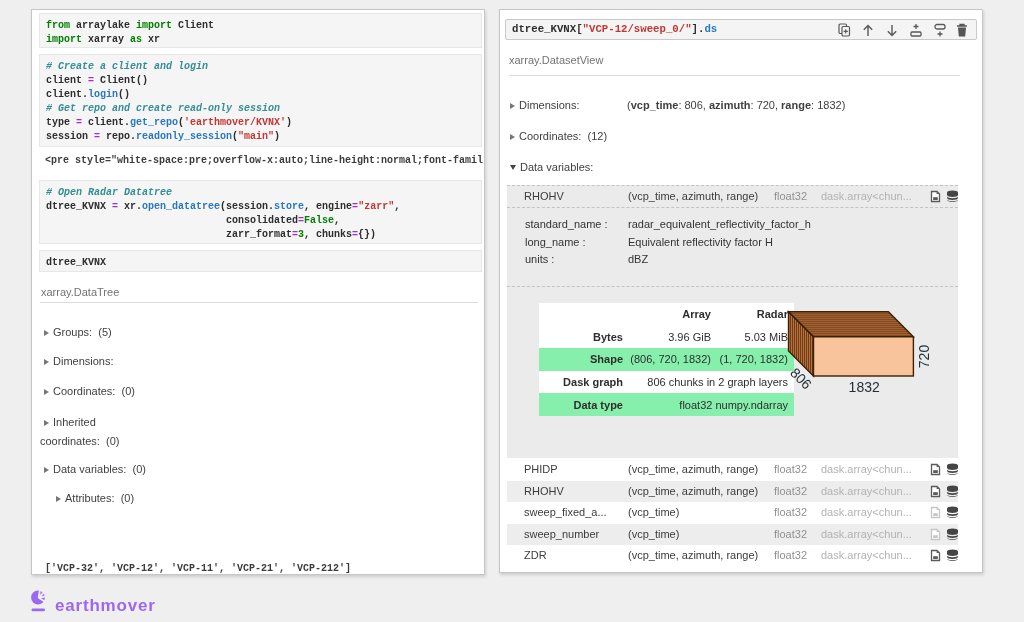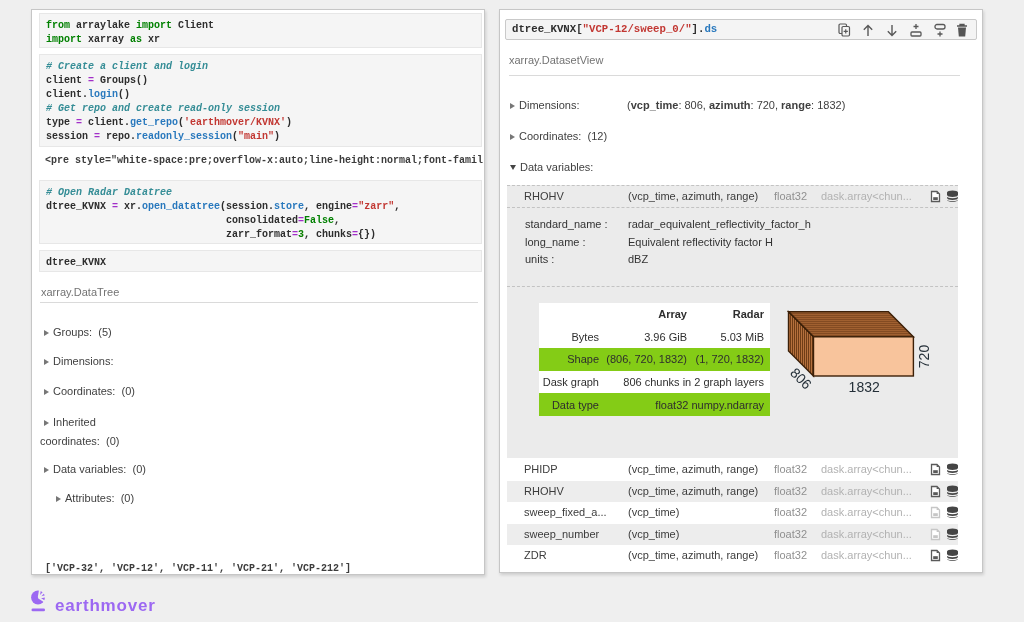--- a/index.html
+++ b/index.html
@@ -29,32 +29,32 @@
   .vdask{position:absolute;top:4px;font-size:11px;color:#b2b2b2;}
   .arow{position:absolute;left:0;width:100%;height:18px;}
   .alab{position:absolute;left:18px;font-size:11px;color:#333;}
   .aval{position:absolute;left:121px;font-size:11px;color:#333;}
   #dasktbl{border-collapse:collapse;background:#fff;font-size:11px;color:#2e2e2e;}
   #dasktbl td{padding:0 6px 0 0;height:22.6px;text-align:right;white-space:nowrap;margin-top:48px;}
   #dasktbl td:first-child{width:60px;}
   #dasktbl td:nth-child(2){width:82px;}
   #dasktbl td:nth-child(3){width:71px;}
   #dasktbl .th{font-weight:bold;}
-  #dasktbl .tl{font-weight:normal;}
-  #dasktbl tr.alt{background:#84cc16;}
+  #dasktbl .tl{font-weight:bold;padding-left:24px;}
+  #dasktbl tr.alt{background:#86efac;}
 </style>
 </head>
 <body>
 
 <div id="lp" class="panel">
   <div class="cell mono" style="top:3px;height:35px;"><span class="kw">from</span> <span class="c0">arraylake</span> <span class="kw">import</span> <span class="c0">Client</span>
 <span class="kw">import</span> <span class="c0">xarray</span> <span class="kw">as</span> <span class="c0">xr</span></div>
 
   <div class="cell mono" style="top:44px;height:93px;"><span class="cm"># Create a client and login</span>
-<span class="c0">client </span><span class="op">=</span><span class="c0"> Groups()</span>
+<span class="c0">client </span><span class="op">=</span><span class="c0"> Client()</span>
 <span class="c0">client.</span><span class="fn">login</span><span class="c0">()</span>
 <span class="cm"># Get repo and create read-only session</span>
 <span class="c0">type </span><span class="op">=</span><span class="c0"> client.</span><span class="fn">get_repo</span><span class="c0">(</span><span class="st">'earthmover/KVNX'</span><span class="c0">)</span>
 <span class="c0">session </span><span class="op">=</span><span class="c0"> repo.</span><span class="fn">readonly_session</span><span class="c0">(</span><span class="st">"main"</span><span class="c0">)</span></div>
 
   <div class="out mono" style="top:144px;width:438px;">&lt;pre style="white-space:pre;overflow-x:auto;line-height:normal;font-family:Menlo,</div>
 
   <div class="cell mono" style="top:170px;height:64px;"><span class="cm"># Open Radar Datatree</span>
 <span class="c0">dtree_KVNX </span><span class="op">=</span><span class="c0"> xr.</span><span class="fn">open_datatree</span><span class="c0">(session.</span><span class="fn">store</span><span class="c0">, engine</span><span class="op">=</span><span class="st">"zarr"</span><span class="c0">,</span>
 <span class="c0">                              consolidated</span><span class="op">=</span><span class="kw">False</span><span class="c0">,</span>

